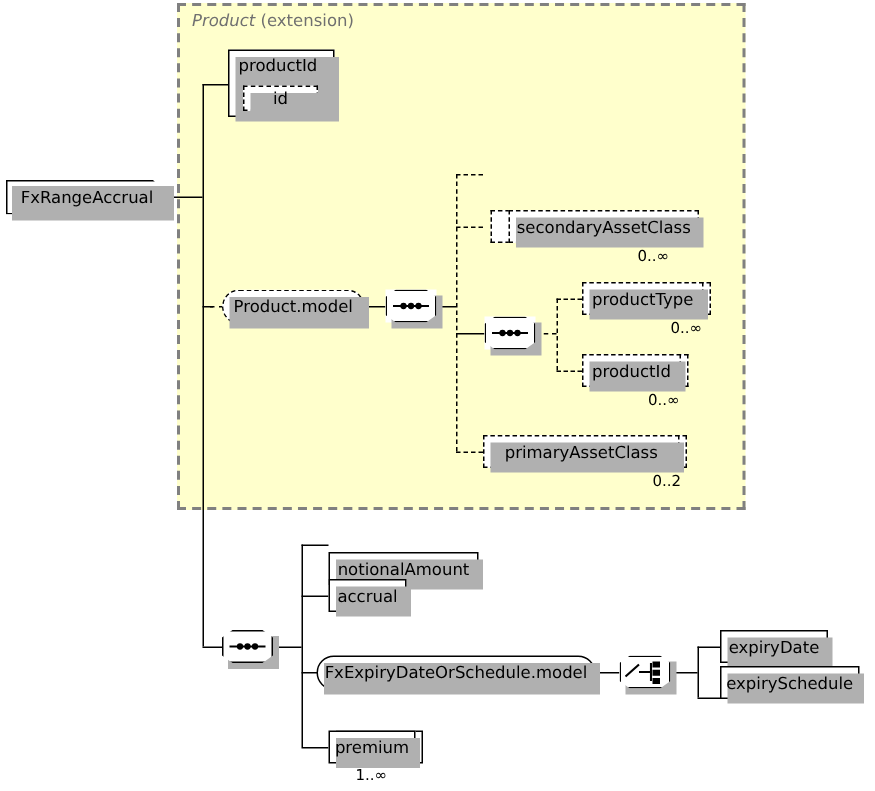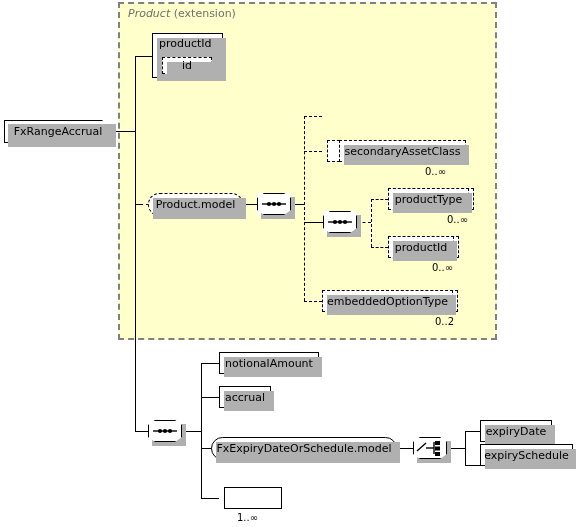--- a/index.html
+++ b/index.html
@@ -255,55 +255,58 @@
   <div class="dline h" style="left:371px; top:247px; width:17px;"></div>
   <div class="stack-back optional" style="left:393px; top:236px; width:66px; height:22px;"></div>
   <div class="node elem optional shadowed" style="left:388px; top:236px; width:66px; height:22px;">
     <span>productId</span>
   </div>
   <div class="mult" style="left:432px; top:262px;">0..∞</div>
 
   <div class="dline h" style="left:304px; top:301px; width:18px;"></div>
   <div class="stack-back optional" style="left:327px; top:290px; width:131px; height:22px;"></div>
   <div class="node elem optional shadowed" style="left:322px; top:290px; width:131px; height:22px;">
-    <span>embeddedOptionType</span>
+    <span>primaryAssetClass</span>
   </div>
   <div class="mult" style="left:435px; top:316px;">0..2</div>
 
   <div class="line h" style="left:135px; top:431px; width:13px;"></div>
   <div class="compositor shadowed" style="left:148px; top:420px;">
     <div class="oct"></div>
     <svg viewBox="0 0 34 22">
       <line x1="5" y1="11" x2="29" y2="11" stroke="#000" stroke-width="1.4"></line>
       <circle cx="12" cy="11" r="2.1" fill="#000"></circle>
       <circle cx="17" cy="11" r="2.1" fill="#000"></circle>
       <circle cx="22" cy="11" r="2.1" fill="#000"></circle>
     </svg>
   </div>
 
   <div class="line h" style="left:182px; top:431px; width:19px;"></div>
   <div class="line v" style="left:201px; top:363px; height:135px;"></div>
 
   <div class="line h" style="left:201px; top:363px; width:18px;"></div>
-  <div class="node elem shadowed" style="left:219px; top:352px; width:100px; height:22px;">
+  <div class="node elem shadowed" style="left:219px; top:368px; width:100px; height:22px;">
     <span>notionalAmount</span>
   </div>
 
   <div class="line h" style="left:201px; top:397px; width:18px;"></div>
   <div class="node elem shadowed" style="left:219px; top:386px; width:52px; height:22px;">
     <span>accrual</span>
   </div>
 
   <div class="line h" style="left:201px; top:448px; width:12px;"></div>
   <div class="node capsule shadowed" style="left:211px; top:437px; width:186px; height:23px;">
     <span>FxExpiryDateOrSchedule.model</span>
   </div>
 
   <div class="line h" style="left:201px; top:498px; width:18px;"></div>
   <div class="stack-back" style="left:224px; top:487px; width:58px; height:22px;"></div>
+  <div class="node elem shadowed" style="left:219px; top:487px; width:58px; height:22px;">
+    <span>premium</span>
+  </div>
   <div class="mult" style="left:237px; top:512px;">1..∞</div>
 
   <div class="line h" style="left:397px; top:448px; width:16px;"></div>
   <div class="compositor shadowed" style="left:413px; top:437px;">
     <div class="oct"></div>
     <svg viewBox="0 0 34 22">
       <line x1="4" y1="14" x2="13" y2="6" stroke="#000" stroke-width="1.4"></line>
       <line x1="13" y1="11" x2="21" y2="11" stroke="#000" stroke-width="1.4"></line>
       <line x1="21" y1="5" x2="21" y2="17" stroke="#000" stroke-width="1.4"></line>
       <rect x="22" y="4" width="5" height="4" fill="#000"></rect>

